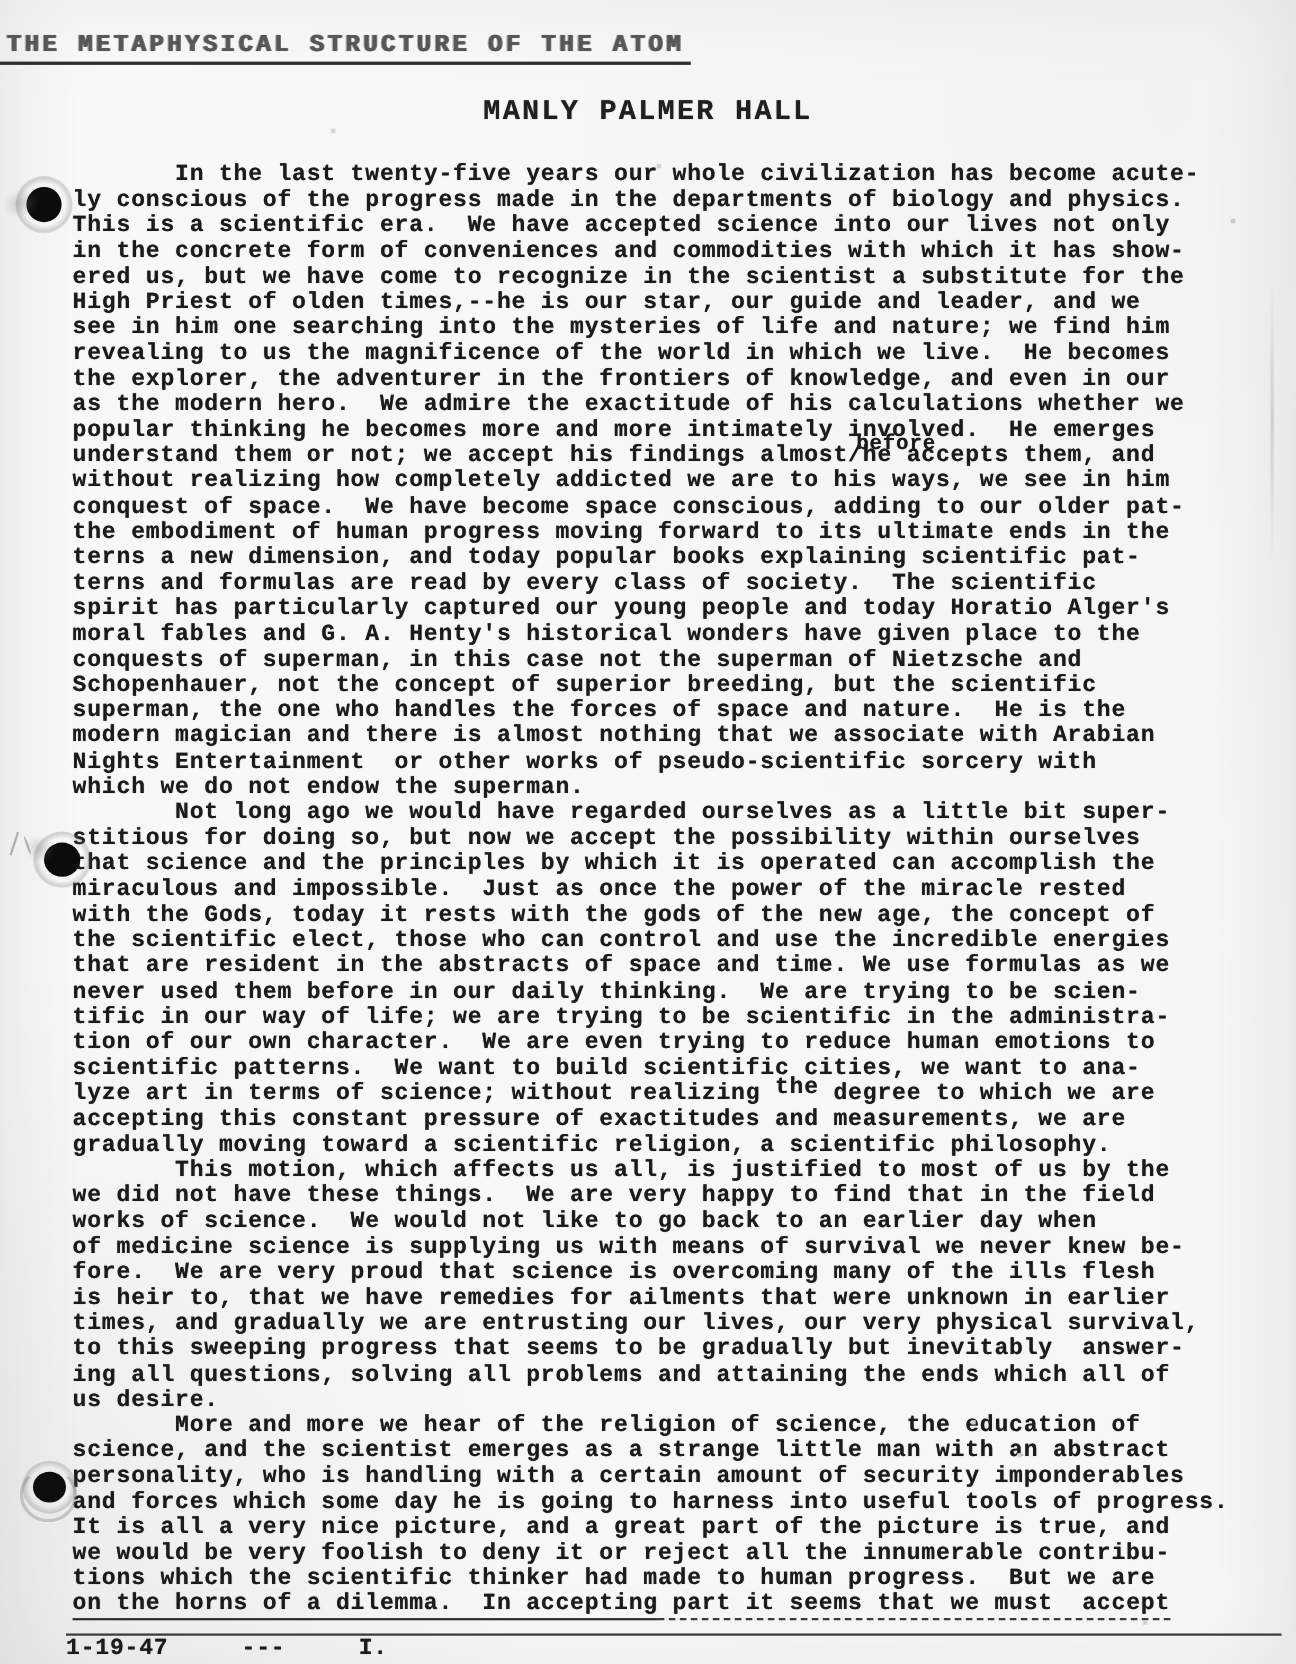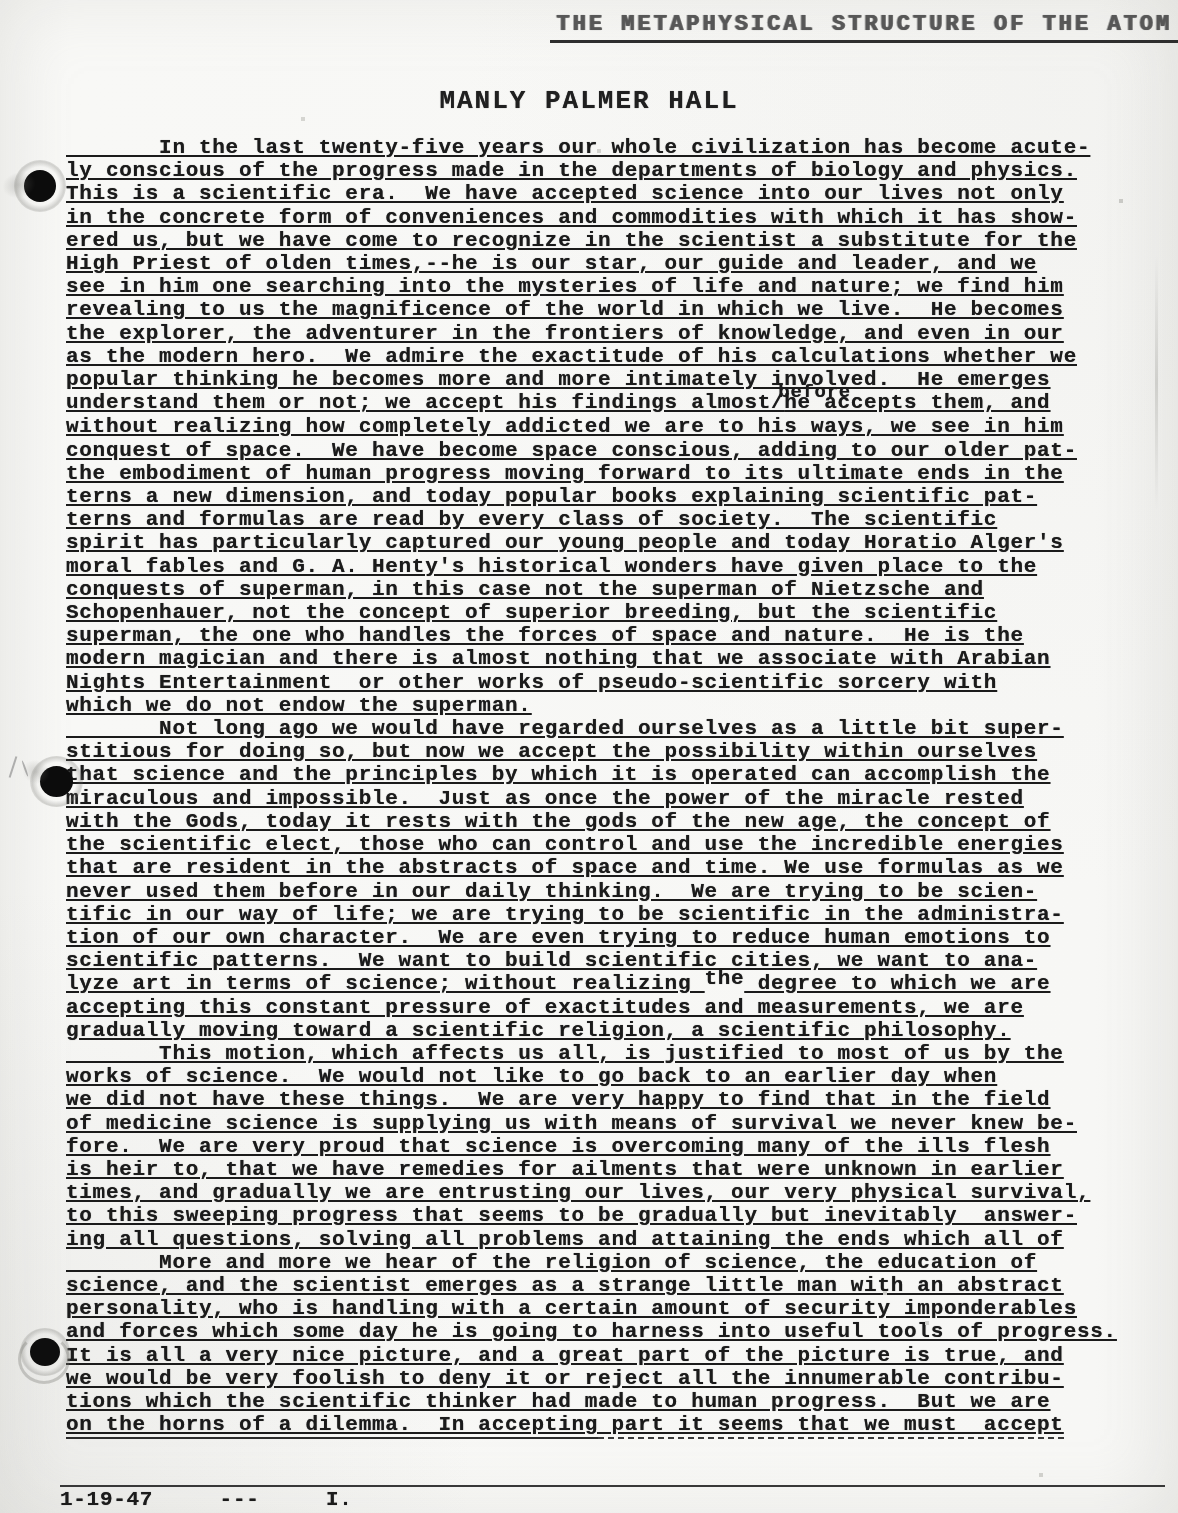--- a/index.html
+++ b/index.html
@@ -9,38 +9,38 @@
     margin:0 auto;
     background:
       radial-gradient(ellipse at 90% 6%, rgba(205,205,200,0.10), transparent 40%),
       radial-gradient(ellipse at 1% 97%, rgba(160,160,155,0.14), transparent 28%),
       linear-gradient(90deg, #f3f3f1, #f8f8f6 6%, #f7f7f5 93%, #f0f0ee);
     box-shadow: inset 0 0 70px rgba(185,185,178,0.22);
     overflow:hidden;
     font-family:"Liberation Mono","DejaVu Sans Mono",monospace;
     color:#1b1b1b;
   }
-  .title-row { position:absolute; top:12px; left:0; width:100%; text-align:right; }
+  .title-row { position:absolute; top:28px; left:0; width:100%; text-align:left; }
   .doc-title {
     display:inline-block;
     font-size:22px; font-weight:700; letter-spacing:3px;
     color:#575757;
     text-shadow:1px 0 0 rgba(70,70,70,0.75), -1px 0 0 rgba(110,110,110,0.5), 0 0 1px rgba(90,90,90,0.6);
     border-bottom:3px solid #2e2e2e;
     padding:0 6px 3px 6px;
   }
   .author-row { position:absolute; top:86px; left:0; width:100%; text-align:center; }
   .doc-author {
     display:inline-block;
     font-size:26px; font-weight:700; letter-spacing:2px;
     color:#202020;
     text-shadow:0 0 0.8px rgba(25,25,25,0.8);
   }
   .doc-body {
-    position:absolute; top:136px; left:66px; width:1070px;text-decoration:underline;
+    position:absolute; top:148px; left:66px; width:1070px;
   }
   .line {
     white-space:pre;
     font-size:21px; font-weight:700;
     line-height:23.2px;
     letter-spacing:0.7px;
     text-shadow:0 0 0.7px rgba(25,25,25,0.75);
   }
   .above {
     display:inline-block; width:0; overflow:visible; white-space:nowrap;
@@ -154,28 +154,29 @@
         <div class="line">never used them before in our daily thinking.  We are trying to be scien-</div>
         <div class="line">tific in our way of life; we are trying to be scientific in the administra-</div>
         <div class="line">tion of our own character.  We are even trying to reduce human emotions to</div>
         <div class="line">scientific patterns.  We want to build scientific cities, we want to ana-</div>
         <div class="line"><span>lyze art in terms of science; without realizing </span><span class="raised">the</span><span> degree to which we are</span></div>
         <div class="line">accepting this constant pressure of exactitudes and measurements, we are</div>
         <div class="line">gradually moving toward a scientific religion, a scientific philosophy.</div>
       </div>
       <div>
         <div class="line">       This motion, which affects us all, is justified to most of us by the</div>
+        <div class="line">we did not have these things.  We are very happy to find that in the field</div>
         <div class="line">works of science.  We would not like to go back to an earlier day when</div>
-        <div class="line">we did not have these things.  We are very happy to find that in the field</div>
         <div class="line">of medicine science is supplying us with means of survival we never knew be-</div>
         <div class="line">fore.  We are very proud that science is overcoming many of the ills flesh</div>
         <div class="line">is heir to, that we have remedies for ailments that were unknown in earlier</div>
         <div class="line">times, and gradually we are entrusting our lives, our very physical survival,</div>
         <div class="line">to this sweeping progress that seems to be gradually but inevitably  answer-</div>
         <div class="line">ing all questions, solving all problems and attaining the ends which all of</div>
+        <div class="line">us desire.</div>
       </div>
       <div>
         <div class="line">       More and more we hear of the religion of science, the education of</div>
         <div class="line">science, and the scientist emerges as a strange little man with an abstract</div>
         <div class="line">personality, who is handling with a certain amount of security imponderables</div>
         <div class="line">and forces which some day he is going to harness into useful tools of progress.</div>
         <div class="line">It is all a very nice picture, and a great part of the picture is true, and</div>
         <div class="line">we would be very foolish to deny it or reject all the innumerable contribu-</div>
         <div class="line">tions which the scientific thinker had made to human progress.  But we are</div>
         <div class="line"><span class="u-solid">on the horns of a dilemma.  In accepting</span><span class="u-dash"> part it seems that we must  accept</span></div>

